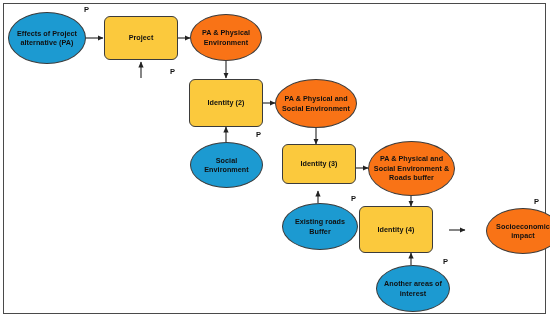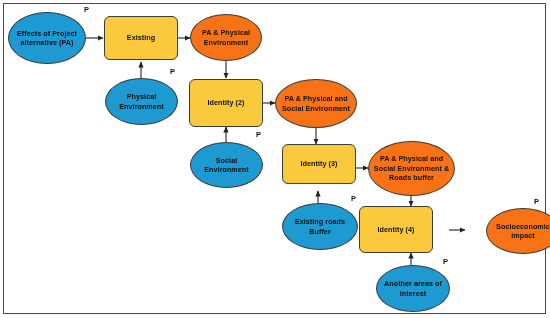--- a/index.html
+++ b/index.html
@@ -100,30 +100,27 @@
       <line x1="411" y1="265" x2="411" y2="253"></line>
       <line x1="449" y1="230" x2="465" y2="230"></line>
     </g>
   </svg>
 
   <div class="node ellipse blue" style="left:8px;top:12px;width:78px;height:52px;">
     <span class="label">Effects of Project alternative (PA)</span>
   </div>
 
   <div class="node rect" style="left:104px;top:16px;width:74px;height:44px;">
-    <span class="label">Existing</span>
+    <span class="label">Project</span>
   </div>
 
   <div class="node ellipse green" style="left:190px;top:14px;width:72px;height:47px;">
     <span class="label">PA &amp; Physical Environment</span>
   </div>
 
-  <div class="node ellipse blue" style="left:105px;top:78px;width:73px;height:47px;">
-    <span class="label">Physical Environment</span>
-  </div>
 
   <div class="node rect" style="left:189px;top:79px;width:74px;height:48px;justify-content:flex-end;">
     <span class="label">Identity (2)</span>
   </div>
 
   <div class="node ellipse green" style="left:275px;top:79px;width:82px;height:49px;">
     <span class="label">PA &amp; Physical and Social Environment</span>
   </div>
 
   <div class="node ellipse blue" style="left:190px;top:142px;width:73px;height:46px;">

